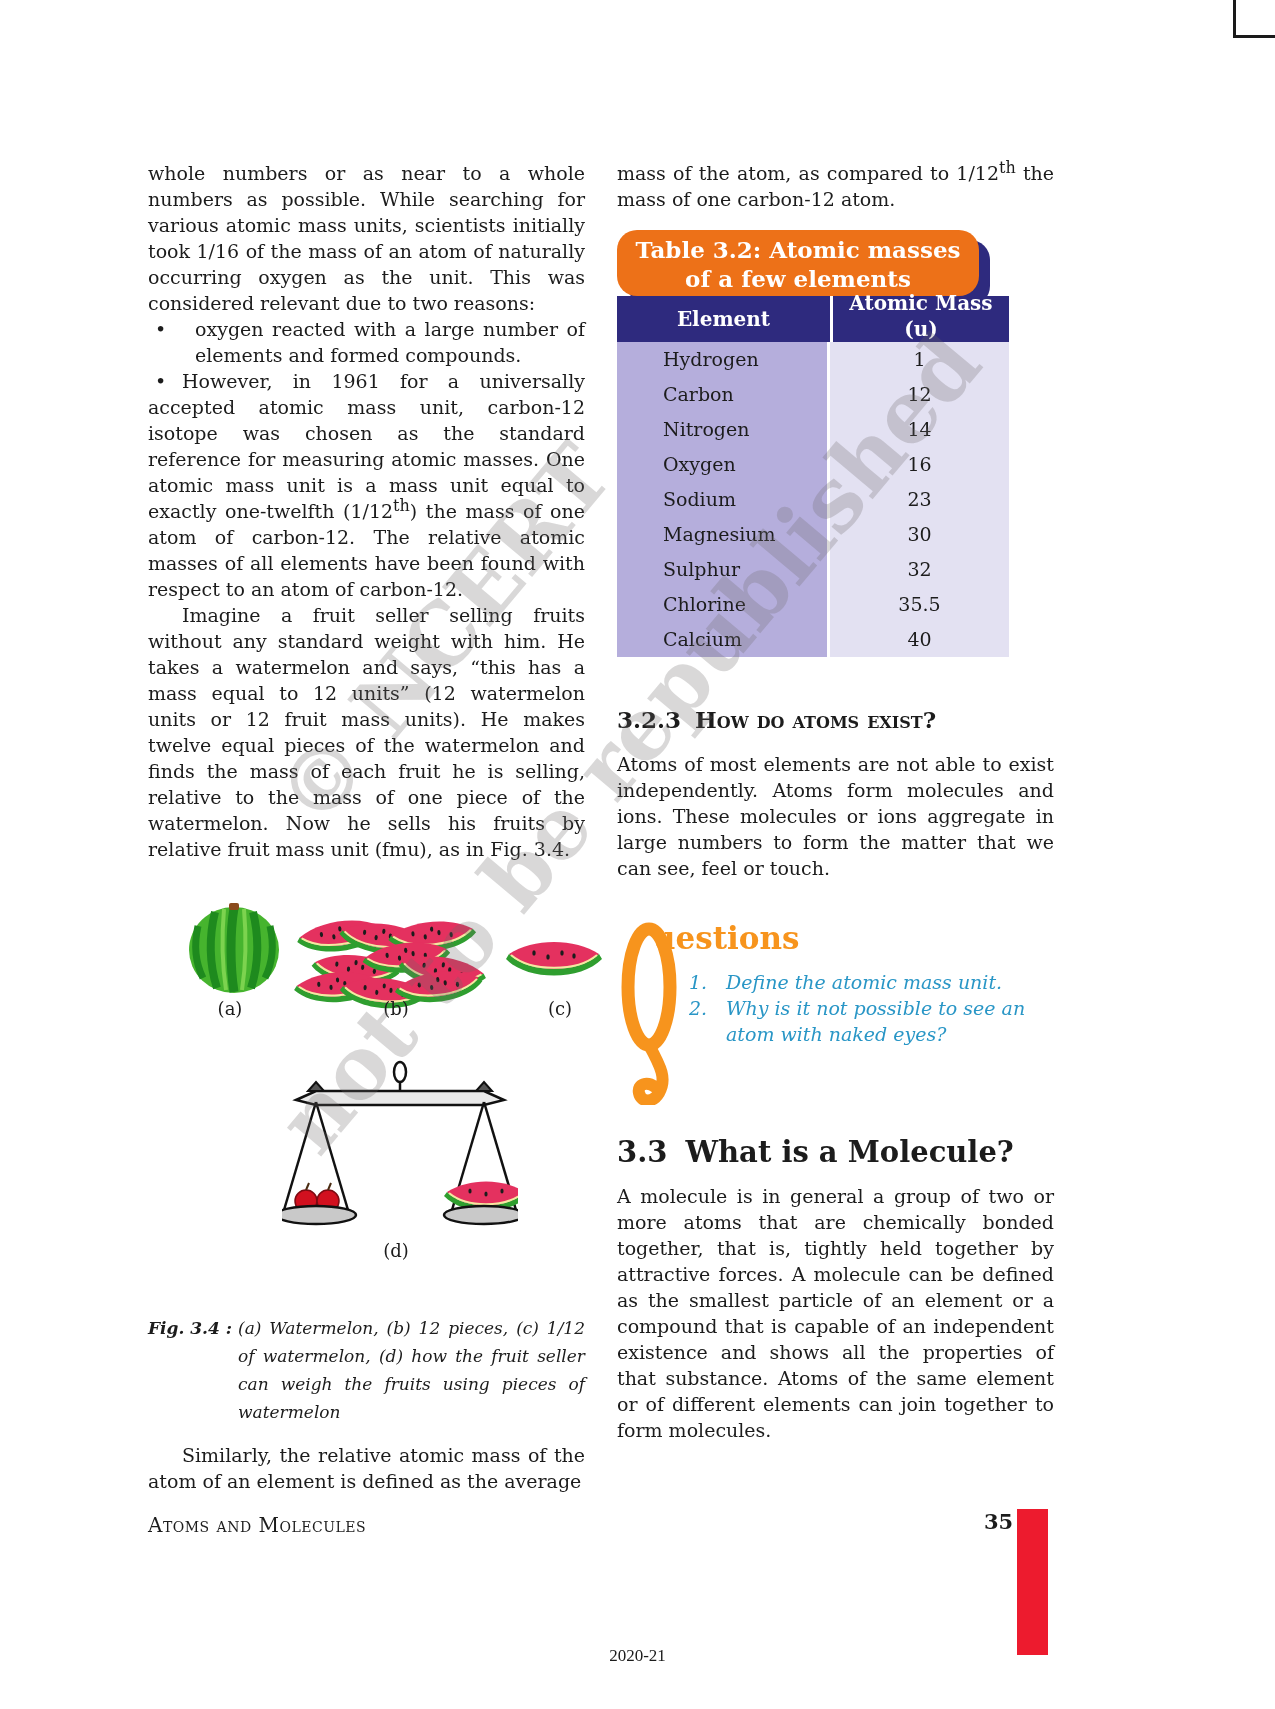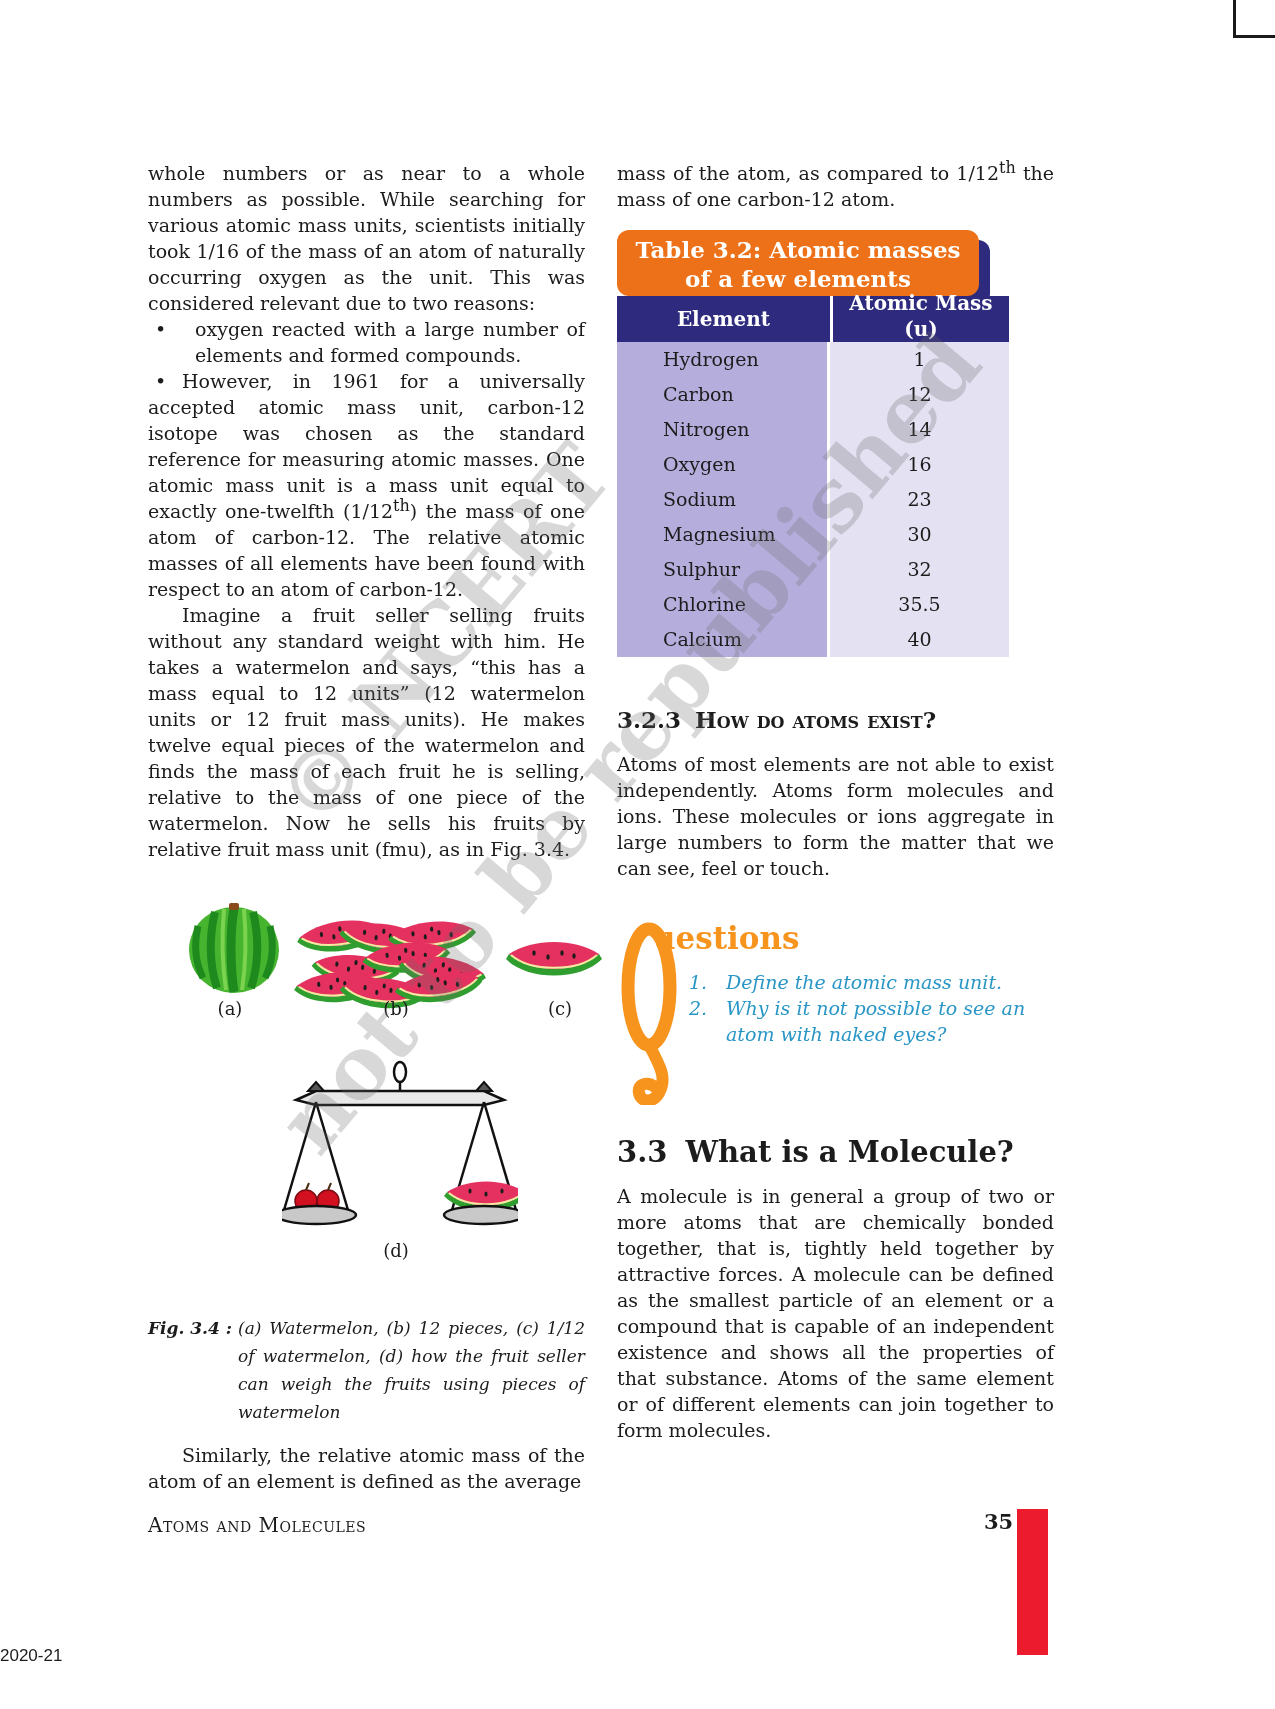--- a/index.html
+++ b/index.html
@@ -37,21 +37,21 @@
   .fig-balance{position:relative;height:206px;margin-top:4px;}
   .fig-balance svg{position:absolute;left:134px;top:0;}
   .ld{left:228px;top:178px;width:40px;}
   .caption{margin-top:48px;position:relative;padding-left:90px;
            font-size:17px;line-height:28px;font-style:italic;text-align:justify;}
   .caption .cap-label{position:absolute;left:0;top:0;font-weight:bold;}
   .para-last{margin-top:16px;}
   
   .tbl{margin-top:18px;width:392px;}
   .tbl-title{width:346px;background:#ED7118;color:#fff;font-weight:bold;font-size:23px;
-             line-height:29px;text-align:center;padding:5px 8px 3px 8px;border-radius:12px;
+             line-height:29px;text-align:center;padding:5px 8px 3px 8px;border-radius:20px;
              box-shadow:11px 10px 0 0 #2E2A7E;}
   .tbl-head{position:relative;z-index:1;display:flex;background:#2E2A7E;color:#fff;
             font-weight:bold;font-size:20px;height:46px;align-items:flex-end;}
   .tbl-head .th-l{width:213px;border-right:3px solid #fff;text-align:center;height:100%;
                   display:flex;align-items:center;justify-content:center;}
   .tbl-head .th-r{flex:1;text-align:center;}
   .tr{display:flex;height:35px;line-height:35px;font-size:19px;}
   .td-l{width:213px;background:#B5AEDC;border-right:3px solid #fff;padding-left:46px;box-sizing:border-box;}
   .td-r{flex:1;background:#E3E1F2;text-align:center;}
   
@@ -67,22 +67,22 @@
   .q-item{position:relative;padding-left:37px;text-align:left;}
   .q-item .qn{position:absolute;left:0;top:0;}
   
   .h33{margin-top:28px;font-size:29px;font-weight:bold;text-align:left;}
   .h33 .num{margin-right:18px;}
   
   .footer-left{position:absolute;left:148px;top:1513px;font-variant:small-caps;
                font-size:20px;letter-spacing:0.5px;}
   .page-num{position:absolute;left:984px;top:1509px;font-size:21px;font-weight:bold;}
   .red-bar{position:absolute;left:1017px;top:1509px;width:31px;height:146px;background:#ED1B2E;}
-  .year-mark{position:absolute;left:0;width:1275px;top:1646px;
-             font-family:Liberation Sans, sans-serif;font-size:17px;}
+  .year-mark{position:absolute;left:0;width:1275px;top:1646px;text-align:center;
+             font-family:Liberation Serif, serif;font-size:17px;}
 </style>
 </head>
 <body>
 
 <div class="page">
 
   <div class="corner-box"></div>
 
   <div class="watermark">
     <div class="wm1">© NCERT</div>

